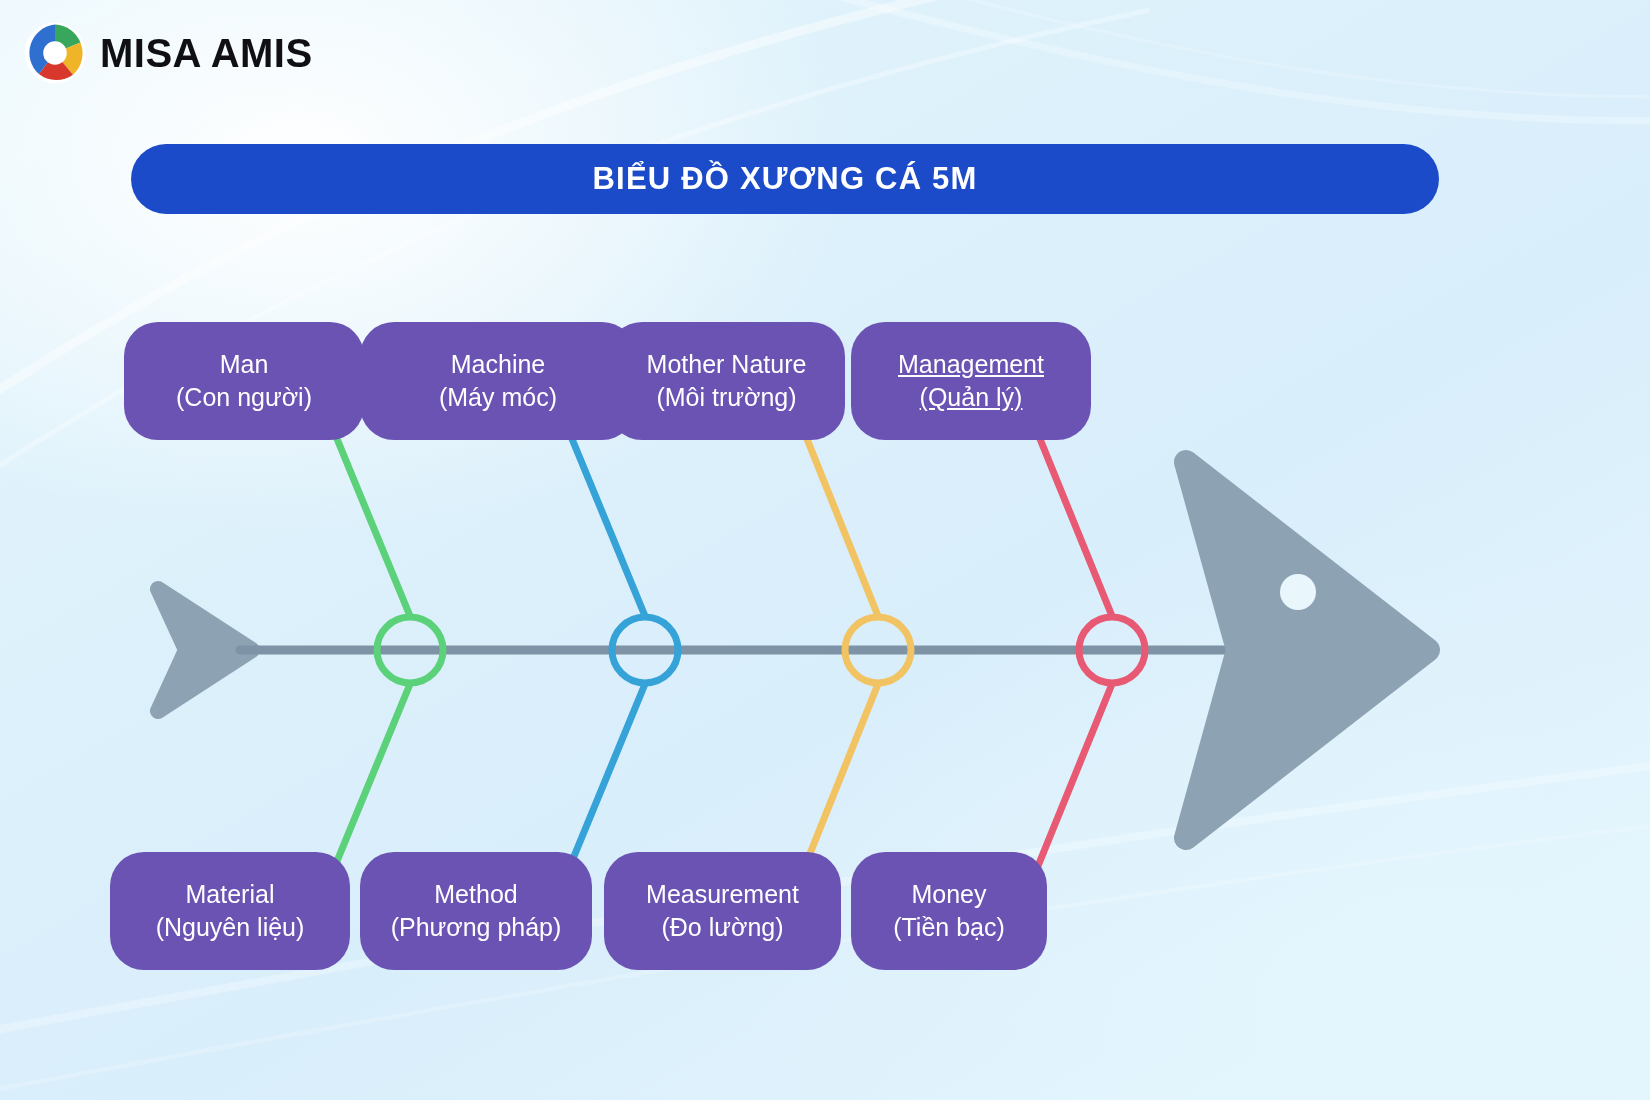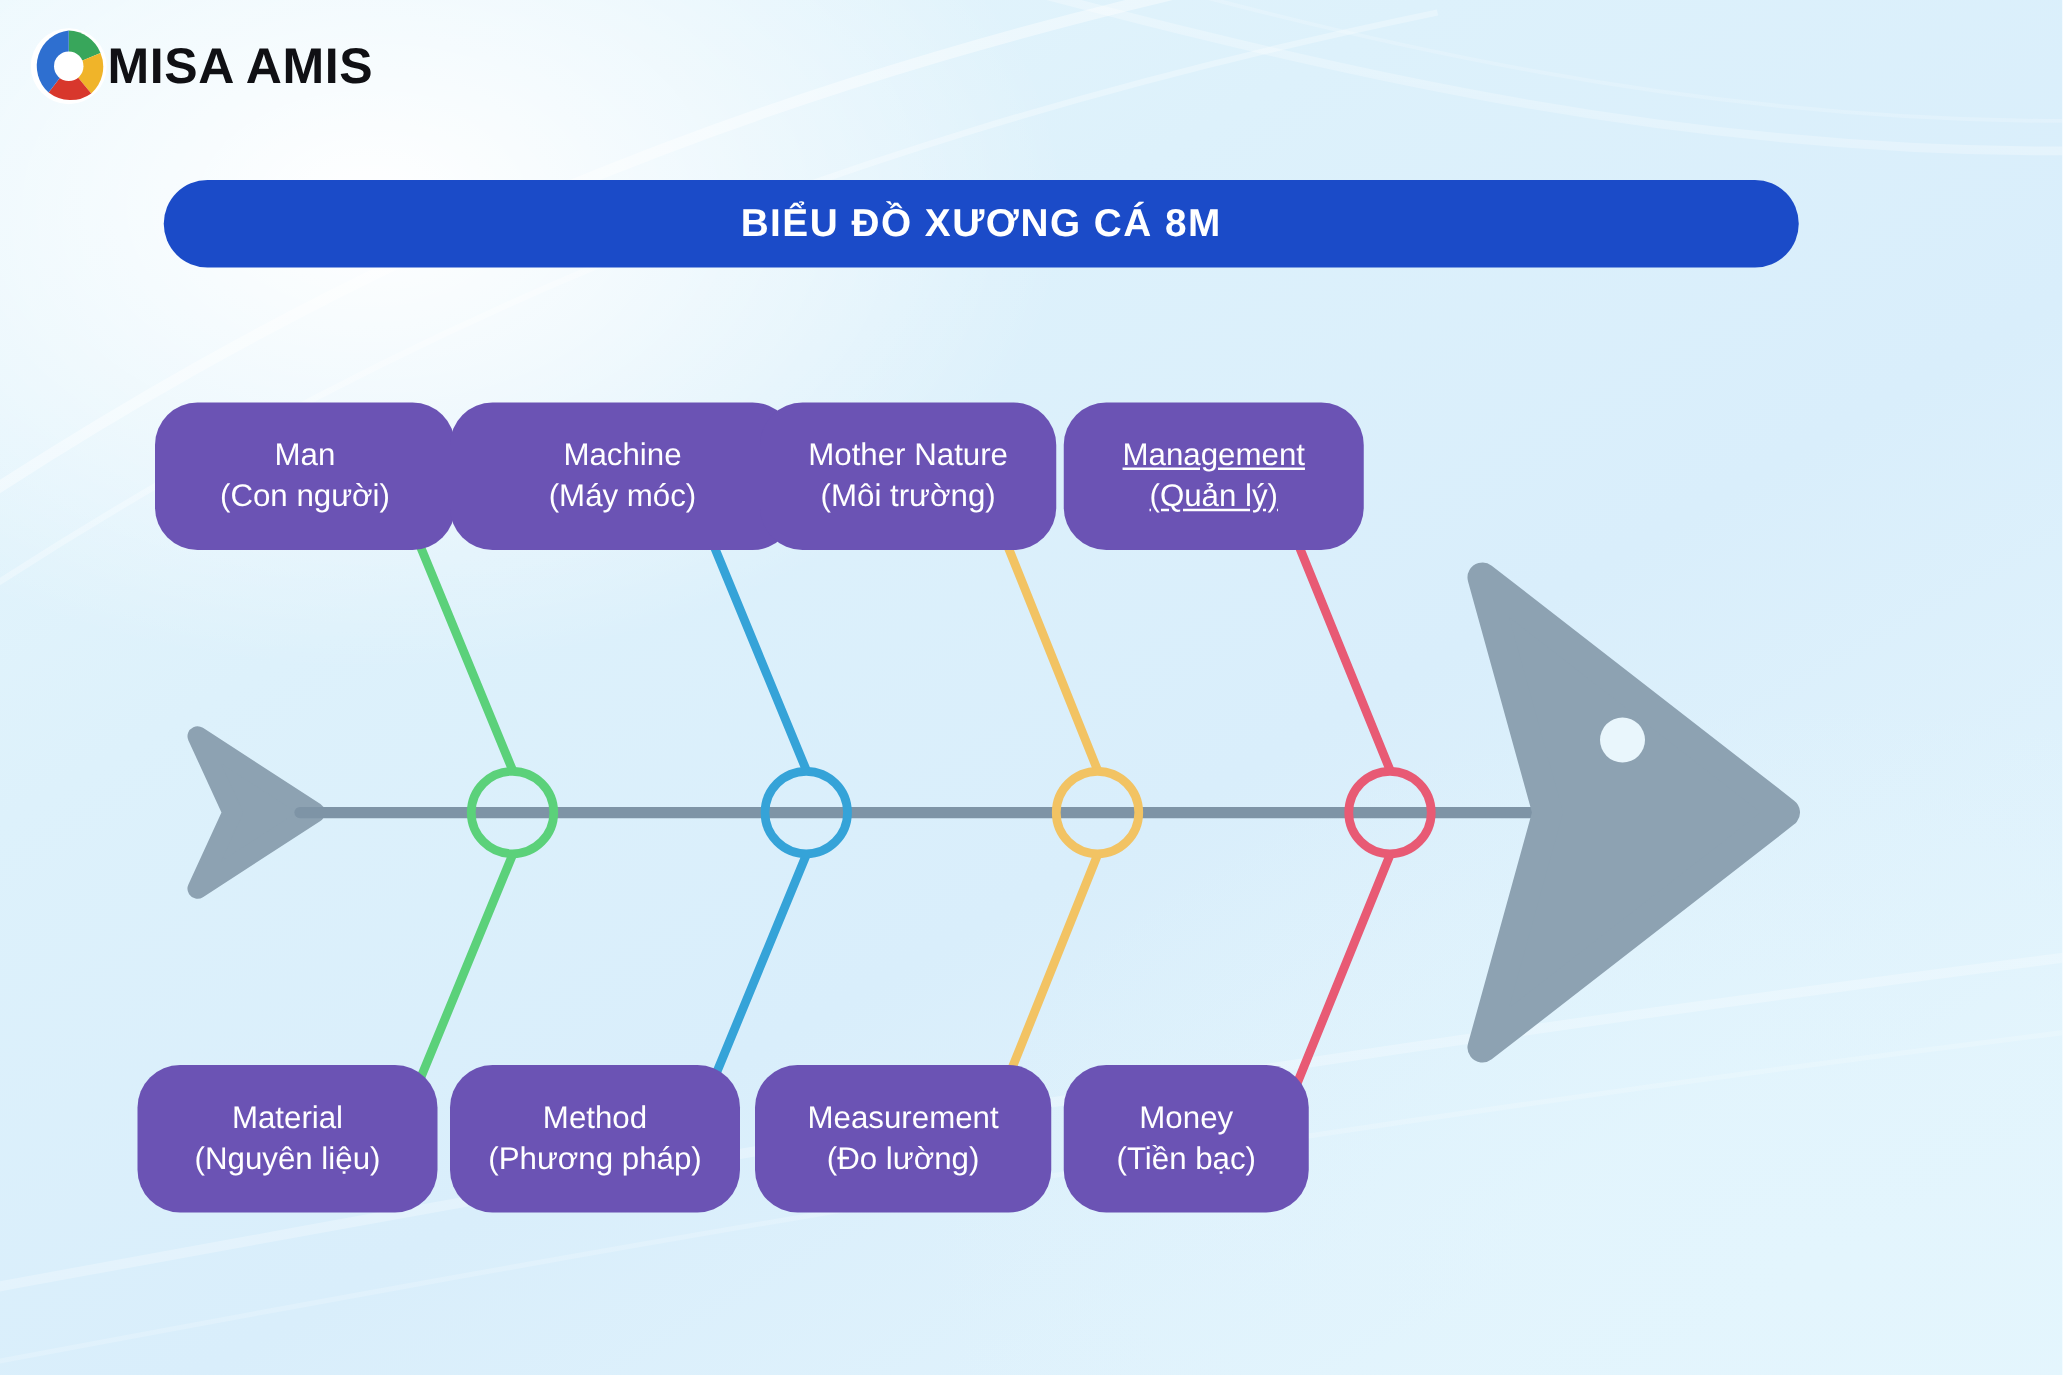--- a/index.html
+++ b/index.html
@@ -13,21 +13,21 @@
     width:1650px; height:1100px;
     background:
       radial-gradient(ellipse 900px 600px at 18% 15%, #ffffff 0%, rgba(255,255,255,0) 62%),
       radial-gradient(ellipse 1100px 700px at 88% 92%, #e3f5fd 0%, rgba(227,245,253,0) 65%),
       linear-gradient(150deg, #e8f7fd 0%, #ddf1fb 32%, #d9eefb 58%, #e6f6fd 100%);
     overflow:hidden;
   }
   .bg-swoosh { position:absolute; pointer-events:none; }
 
   
-  #logo { position:absolute; left:24px; top:22px; display:flex; align-items:center; }
+  #logo { position:absolute; left:24px; top:22px; display:flex; align-items:center; gap:14px; }
   #logo .mark { width:62px; height:62px; display:block; }
   #logo .word {
     font-size:40px; font-weight:bold; letter-spacing:0.5px;
     color:#101014; white-space:nowrap;
     font-family:"Liberation Sans", sans-serif;
   }
 
   
   #banner {
     position:absolute; left:131px; top:144px;
@@ -91,21 +91,21 @@
       <path d="M50 50 L91 33 A46 46 0 0 1 79 85 Z" fill="#F0B429"></path>
       <path d="M50 50 L79 85 A46 46 0 0 1 24 84 Z" fill="#D8372C"></path>
       <path d="M50 50 L24 84 A46 46 0 0 1 50 4 Z" fill="#2E6FD0"></path>
       <circle cx="50" cy="50" r="19" fill="#ffffff"></circle>
       <path d="M50 31 A19 19 0 0 1 66 59 L50 50 Z" fill="#38A65B" opacity="0.0"></path>
     </svg>
     <div class="word">MISA AMIS</div>
   </div>
 
   <div id="banner">
-    <div class="txt">BIỂU ĐỒ XƯƠNG CÁ 8M</div>
+    <div class="txt">BIỂU ĐỒ XƯƠNG CÁ 5M</div>
   </div>
 
   <svg id="fishbone" viewBox="0 0 1650 1100">
 
     <path d="M 158 589 L 252 650 L 158 711 L 186 650 Z" fill="#8DA2B2" stroke="#8DA2B2" stroke-width="16" stroke-linejoin="round"></path>
 
     <line x1="240" y1="650" x2="1232" y2="650" stroke="#7E94A6" stroke-width="9" stroke-linecap="round"></line>
 
     <path d="M 1186 462 L 1428 650 L 1186 838 L 1238 650 Z" fill="#8DA2B2" stroke="#8DA2B2" stroke-width="24" stroke-linejoin="round"></path>
     <circle cx="1298" cy="592" r="18" fill="#E9F6FC"></circle>

